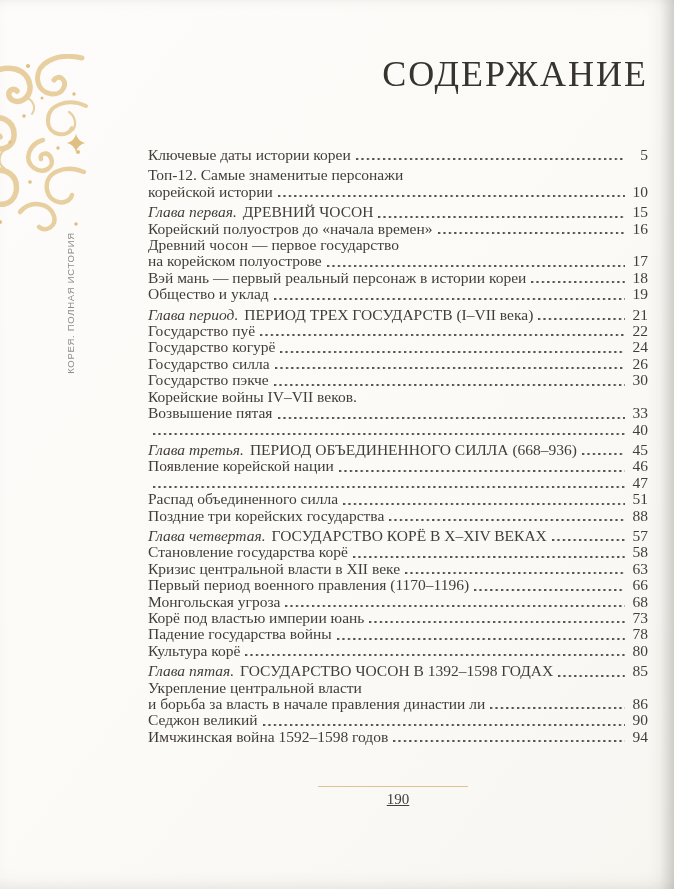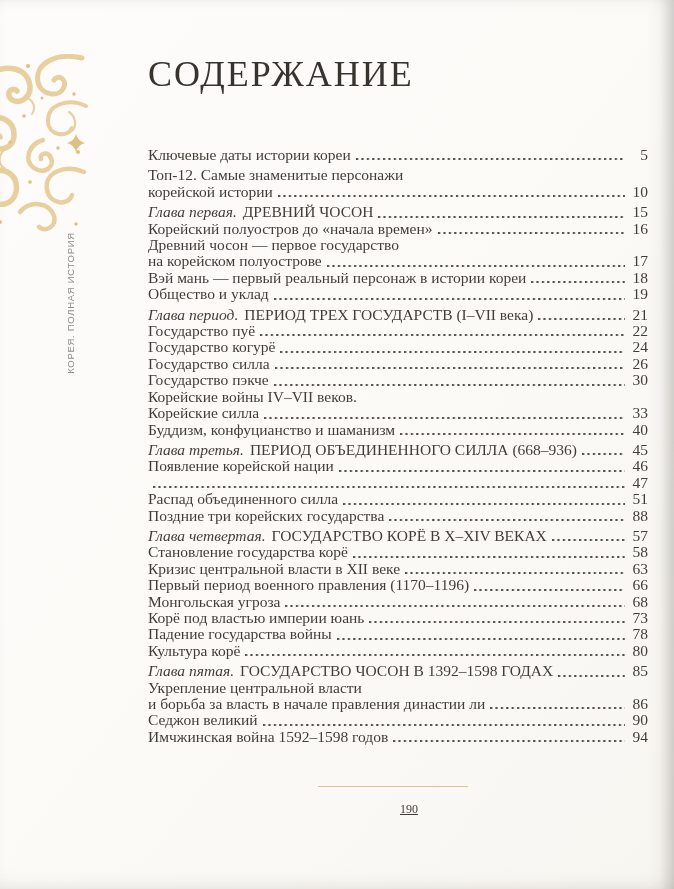--- a/index.html
+++ b/index.html
@@ -15,40 +15,40 @@
   .ornament{position:absolute;left:-16px;top:54px;width:106px;height:180px;}
   .spine{
     position:absolute;left:70px;top:303px;
     transform:translate(-50%,-50%) rotate(-90deg);
     font-family:"Liberation Sans","DejaVu Sans",sans-serif;
     font-size:9.5px;letter-spacing:.7px;white-space:nowrap;
     color:var(--spine,#8f8d8a);
   }
   .page-title{
     position:absolute;top:53px;left:148px;width:500px;margin:0;
-    text-align:left;font-size:36px;font-weight:400;letter-spacing:2px;
+    text-align:right;font-size:36px;font-weight:400;letter-spacing:2px;
     color:var(--title,#37342f);
   }
   .toc{
     position:absolute;top:147px;left:148px;width:500px;
     font-size:15.5px;line-height:16.4px;
   }
   .entry{margin:0;}
   .entry.spaced{margin-top:4px;}
   .line{display:flex;align-items:baseline;}
   .label{white-space:nowrap;text-align:right;}
   .prefix{font-style:italic;margin-right:6px;}
   .dots{
     flex:1;min-width:12px;margin:0 3px 1px 5px;align-self:flex-end;height:6px;
     background-image:radial-gradient(circle at 1.1px 3px,var(--dot,#55504a) 1.05px,rgba(0,0,0,0) 1.45px);
     background-size:5.4px 6px;background-repeat:repeat-x;
   }
   .pg{min-width:20px;text-align:right;white-space:nowrap;}
   .footer-rule{position:absolute;left:318px;top:786px;width:150px;height:1px;background:var(--rule,#ddc294);}
-  .folio{position:absolute;left:148px;top:791px;width:500px;text-align:center;font-size:12px;margin:11px;text-decoration:underline;}
+  .folio{position:absolute;left:148px;top:791px;width:500px;text-align:center;font-size:15px;margin:0;text-decoration:underline;}
   .edge-tint{position:absolute;right:0;top:0;width:14px;height:100%;
     background:linear-gradient(to right,rgba(90,84,74,0),rgba(90,84,74,.10));}
 </style>
 </head>
 <body>
 
 <div class="sheet">
 
   <svg class="ornament" viewBox="0 0 106 180" fill="none" xmlns="http://www.w3.org/2000/svg">
     <g stroke="#e8cf9f" stroke-linecap="round" fill="none">
@@ -174,28 +174,27 @@
           <span class="label">Государство пэкче</span>
           <span class="dots"></span>
           <span class="pg">30</span>
         </div>
       </div>
       <div class="entry">
         <div class="line">
           <span class="label">Корейские войны IV–VII веков.</span>
         </div>
         <div class="line">
-          <span class="label">Корейские силла</span>
+          <span class="label">Возвышение пятая</span>
           <span class="dots"></span>
           <span class="pg">33</span>
         </div>
       </div>
       <div class="entry">
         <div class="line">
-          <span class="label">Буддизм, конфуцианство и шаманизм</span>
           <span class="dots"></span>
           <span class="pg">40</span>
         </div>
       </div>
       <div class="entry spaced">
         <div class="line">
           <span class="label"><span class="prefix">Глава третья.</span><span class="caps">ПЕРИОД ОБЪЕДИНЕННОГО СИЛЛА (668–936)</span></span>
           <span class="dots"></span>
           <span class="pg">45</span>
         </div>

